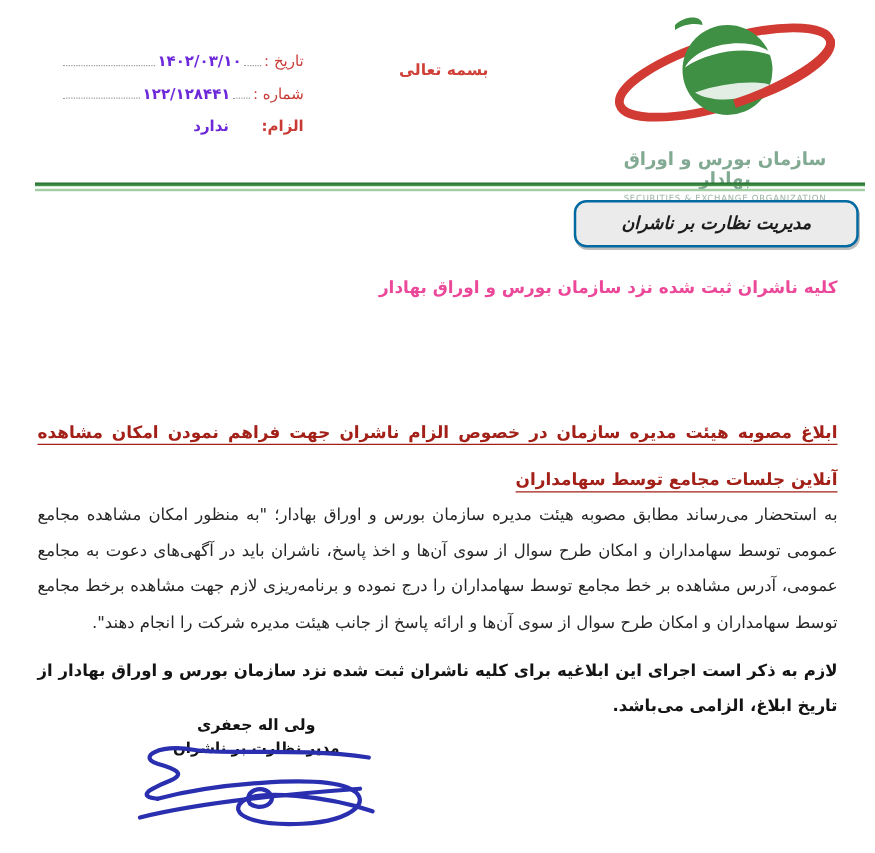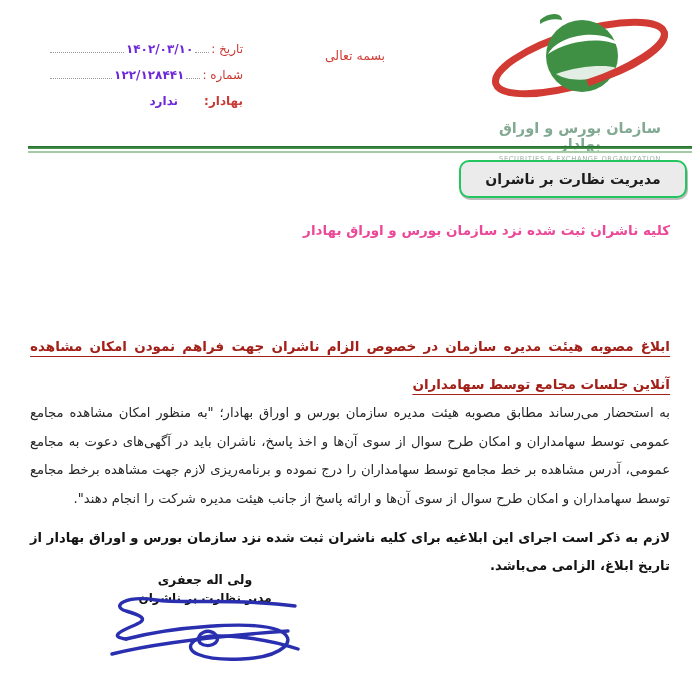--- a/index.html
+++ b/index.html
@@ -14,40 +14,40 @@
   .meta-label{color:#c93a35;white-space:nowrap;}
   .meta-label.bold{font-weight:bold;}
   .meta-value{font-weight:bold;color:#6d28d9;white-space:nowrap;letter-spacing:.5px;}
   .dots{flex:0 0 14px;border-bottom:1px dotted #9a9a9a;align-self:flex-end;margin:0 2px 3px 2px;}
   .dots.fill{flex:1 1 auto;}
   .gap{flex:0 0 26px;}
 
   
   .bismillah{
     position:absolute;top:48px;left:295px;width:120px;text-align:center;
-    color:#d04038;font-size:12.5px;font-weight:normal;
+    color:#d04038;font-size:12.5px;font-weight:bold;
   }
 
   
   .logo{position:absolute;top:8px;right:16px;width:208px;text-align:center;}
   .logo svg{display:block;margin:0 auto;}
   .org-name-fa{font-size:14.5px;font-weight:bold;color:#82a992;margin-top:18px;direction:rtl;}
   .org-name-en{font-size:6.8px;color:#9db3a5;letter-spacing:.6px;margin-top:3px;}
 
   
   .rule{position:absolute;top:146px;left:28px;right:8px;}
   .rule .r1{height:3px;background:linear-gradient(180deg,#1f6b2a,#4d9a52);}
   .rule .r2{height:1.5px;background:#a4cda6;margin-top:2px;}
 
   
   .dept-box{
     position:absolute;top:160px;right:13px;width:224px;height:34px;
-    background:#ebebeb;border:2px solid #22c55e;border-radius:10px;
+    background:#ebebeb;border:2px solid #0369a1;border-radius:10px;
     display:flex;align-items:center;justify-content:center;
-    font-size:14px;font-weight:bold;direction:rtl;
+    font-size:14px;font-weight:bold;font-style:italic;direction:rtl;
     box-shadow:1px 2px 0 #bdbdbd;
   }
 
   
   .recipients{position:absolute;top:215px;right:30px;left:30px;direction:rtl;text-align:right;}
   .recipient-line{font-size:13.5px;font-weight:bold;line-height:30px;color:#ec4899;}
   .greeting{font-size:13px;font-weight:normal;line-height:30px;margin-top:3px;color:#222;}
 
   .subject{
     position:absolute;top:327px;right:30px;left:30px;direction:rtl;
@@ -83,21 +83,21 @@
       <span class="meta-value">۱۴۰۲/۰۳/۱۰</span>
       <span class="dots fill"></span>
     </div>
     <div class="meta-row">
       <span class="meta-label">شماره :</span>
       <span class="dots"></span>
       <span class="meta-value">۱۲۲/۱۲۸۴۴۱</span>
       <span class="dots fill"></span>
     </div>
     <div class="meta-row">
-      <span class="meta-label bold">بهادار:</span>
+      <span class="meta-label bold">الزام:</span>
       <span class="gap"></span>
       <span class="meta-value">ندارد</span>
     </div>
   </div>
 
   <div class="bismillah">بسمه تعالی</div>
 
   <div class="logo">
     <svg width="196" height="94" viewBox="0 0 196 94">
 

